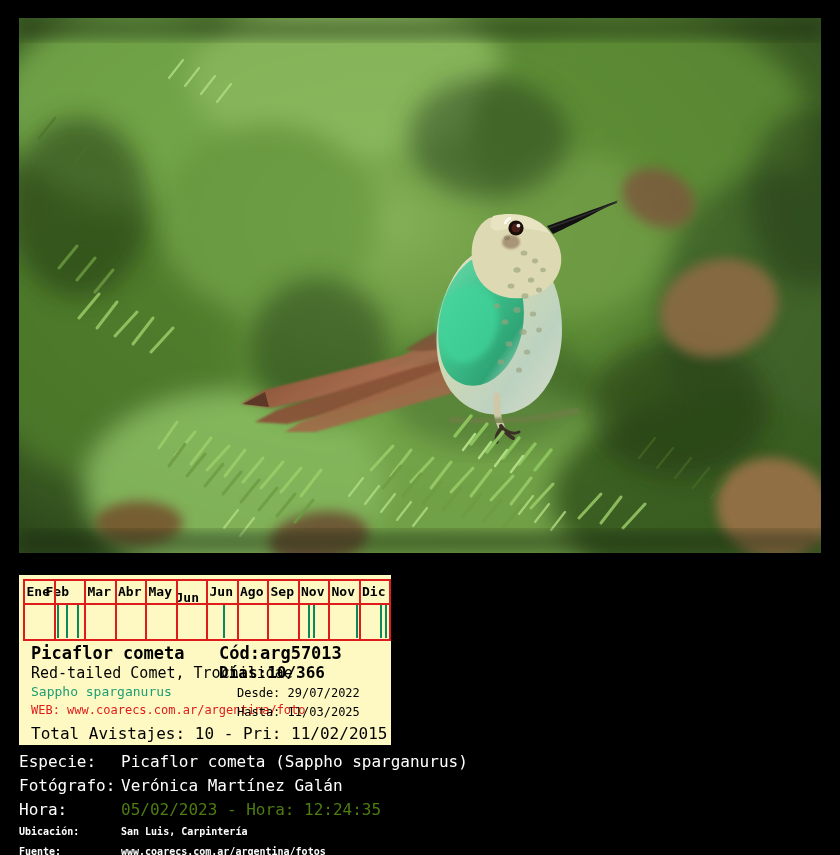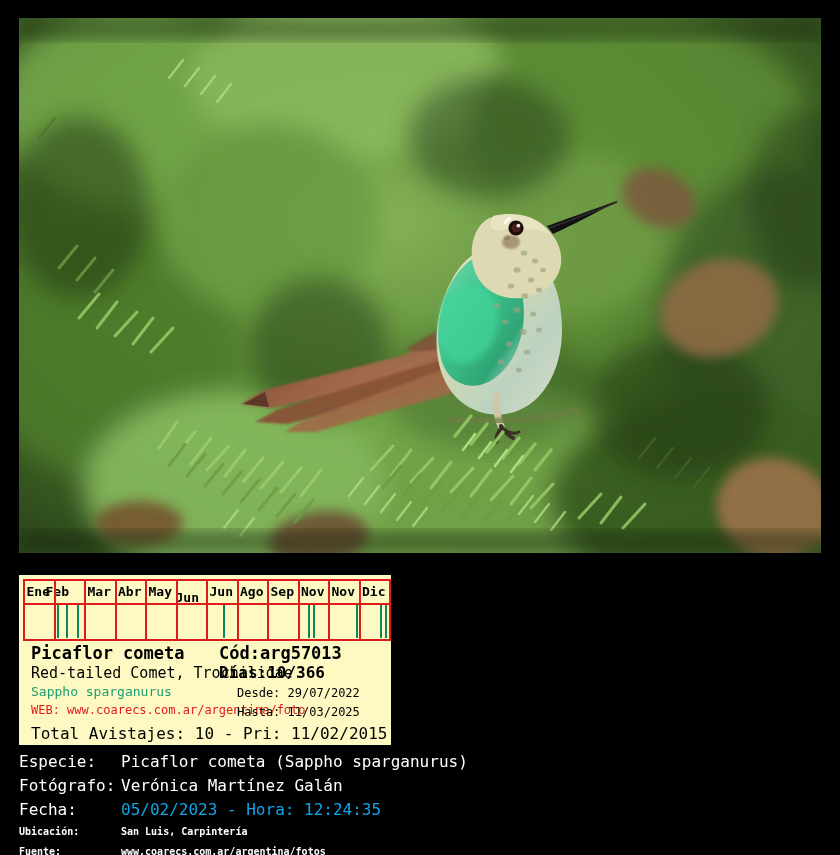--- a/index.html
+++ b/index.html
@@ -484,16 +484,16 @@
     <div class="card-line" id="desde-line">Desde: 29/07/2022</div>
     <div class="card-line" id="web-line">WEB: www.coarecs.com.ar/argentina/foto</div>
     <div class="card-line" id="hasta-line">Hasta: 11/03/2025</div>
     <div class="card-line" id="total-line">Total Avistajes: 10 - Pri: 11/02/2015 - Ult: 14/10/2024</div>
   </div>
 </div>
 
 <div id="caption-block">
     <div class="cap-row row-big" style="top: 24px;"><span class="cap-label row-big" style="color: rgb(255, 255, 255);">Fotógrafo:</span><span class="cap-value row-big" style="color: rgb(255, 255, 255);">Verónica Martínez Galán</span></div>
     <div class="cap-row row-big" style="top: 0px;"><span class="cap-label row-big" style="color: rgb(255, 255, 255);">Especie:</span><span class="cap-value row-big" style="color: rgb(255, 255, 255);">Picaflor cometa (Sappho sparganurus)</span></div>
-    <div class="cap-row row-big" style="top: 48px;"><span class="cap-label row-big" style="color: rgb(255, 255, 255);">Fecha:</span><span class="cap-value row-big" style="color: #0ea5e9;">05/02/2023 - Hora: 12:24:35</span></div>
+    <div class="cap-row row-big" style="top: 48px;"><span class="cap-label row-big" style="color: rgb(255, 255, 255);">Hora:</span><span class="cap-value row-big" style="color: #4d7c0f;">05/02/2023 - Hora: 12:24:35</span></div>
     <div class="cap-row row-small" style="top: 74px;"><span class="cap-label row-small" style="color: rgb(255, 255, 255);">Ubicación:</span><span class="cap-value row-small" style="color: rgb(255, 255, 255);">San Luis, Carpintería</span></div>
     <div class="cap-row row-small" style="top: 94px;"><span class="cap-label row-small" style="color: rgb(255, 255, 255);">Fuente:</span><span class="cap-value row-small" style="color: rgb(255, 255, 255);">www.coarecs.com.ar/argentina/fotos</span></div>
   </div>
 
 </body></html>

